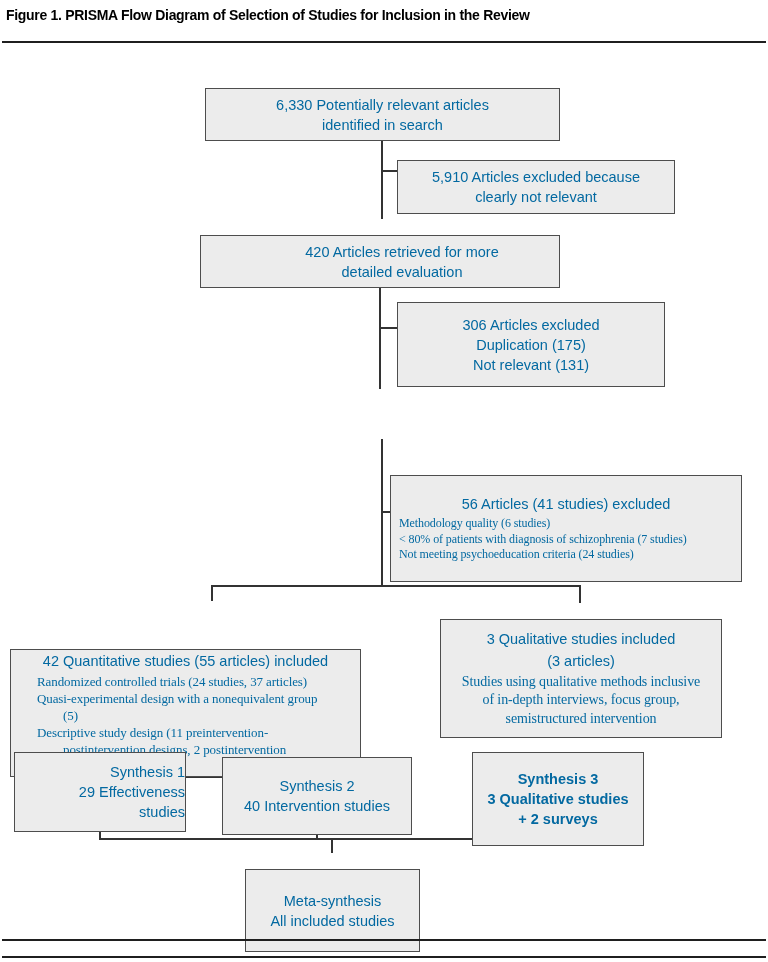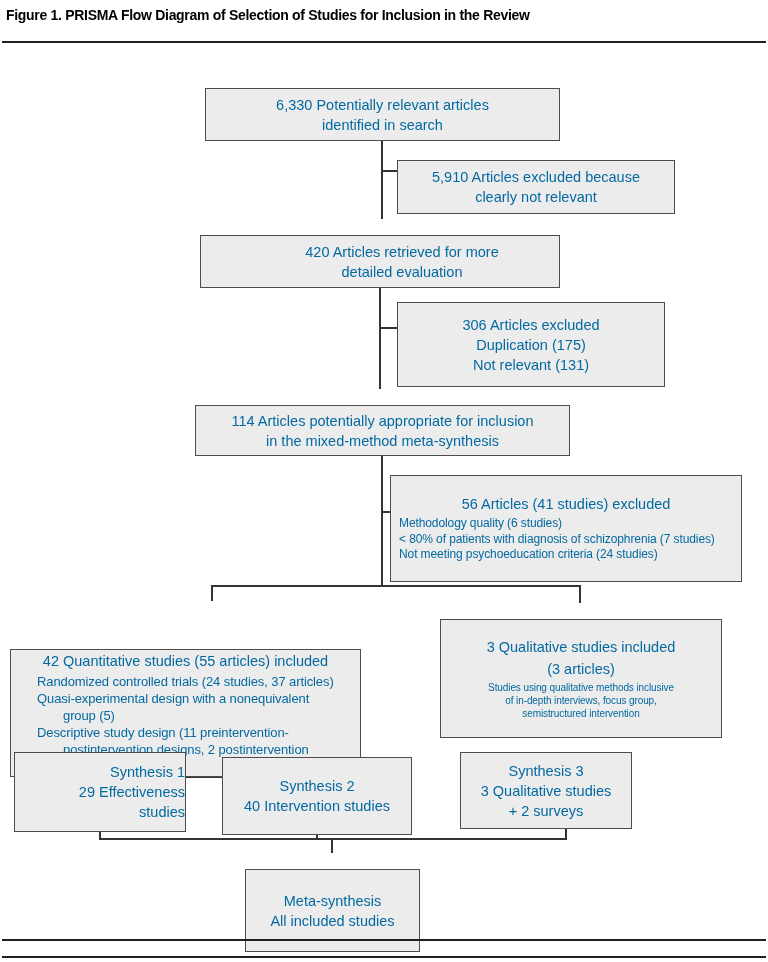--- a/index.html
+++ b/index.html
@@ -12,40 +12,40 @@
   .hr { position:absolute; left:2px; width:764px; height:2px; background:#1f1f1f; }
   .hr-top { top:41px; }
   .hr-b1 { top:939px; }
   .hr-b2 { top:956px; }
 
   .box { position:absolute; background:#ececec; border:1.6px solid #4d4d4d;
          display:flex; flex-direction:column; justify-content:center; align-items:center;
          text-align:center; font-size:14.5px; line-height:1.38; color:#0369a1;margin-top:16px; }
 
   .bhead { font-size:14.5px; width:100%; text-align:center; margin-bottom:2px; }
-  .details { width:100%; text-align:left; font-size:12.2px; line-height:1.32; padding:0 10px; letter-spacing:-0.1px; }
+  .details { width:100%; text-align:left; font-size:12.2px; line-height:1.32; padding:0 10px; letter-spacing:-0.1px;font-family:Liberation Serif, serif; }
   .details > div { padding-left:26px; text-indent:-26px; }
   .details-center { text-align:center; }
   .details-center > div { padding-left:0; text-indent:0; }
 
   
   .b-identified  { left:205px; top:72px;  width:355px; height:53px; }
   .b-excl1       { left:397px; top:144px; width:278px; height:54px; }
   .b-retrieved   { left:200px; top:219px; width:360px; height:53px;padding-left:44px; }
   .b-excl2       { left:397px; top:286px; width:268px; height:85px; }
   .b-appropriate { left:195px; top:389px; width:375px; height:51px; }
   .b-excl3       { left:390px; top:459px; width:352px; height:107px; padding:22px 0; }
   .b-excl3 .details { padding:0 8px; font-size:12px; }
   .b-quant       { left:10px;  top:633px; width:351px; height:128px; padding:6px 12px; }
   .b-quant .details { padding:0 14px; font-size:13px; }
   .b-qual        { left:440px; top:603px; width:282px; height:119px; padding:6px 0; }
-  .b-qual .details { font-size:10px; }
+  .b-qual .details { font-size:14px; }
   .b-syn1        { left:14px;  top:736px; width:172px; height:80px;align-items:flex-end; }
   .b-syn2        { left:222px; top:741px; width:190px; height:78px; }
-  .b-syn3        { left:460px; top:736px; width:172px; height:77px; }
+  .b-syn3        { left:472px; top:736px; width:172px; height:94px;font-weight:bold; }
   .b-meta        { left:245px; top:853px; width:175px; height:83px; }
 
   
   .line { position:absolute; background:#333; }
   .v { width:2px; }
   .h { height:2px; }
   .v1  { left:381px; top:124px; height:95px; }
   .h1  { left:381px; top:170px; width:16px; }
   .v2  { left:379px; top:271px; height:118px; }
   .h2  { left:379px; top:327px; width:18px; }
@@ -103,24 +103,20 @@
     <div>420 Articles retrieved for more</div>
     <div>detailed evaluation</div>
   </div>
 
   <div class="box b-excl2">
     <div>306 Articles excluded</div>
     <div>Duplication (175)</div>
     <div>Not relevant (131)</div>
   </div>
 
-  <div class="box b-appropriate">
-    <div>114 Articles potentially appropriate for inclusion</div>
-    <div>in the mixed-method meta-synthesis</div>
-  </div>
 
   <div class="box b-excl3">
     <div class="bhead">56 Articles (41 studies) excluded</div>
     <div class="details">
       <div>Methodology quality (6 studies)</div>
       <div>&lt; 80% of patients with diagnosis of schizophrenia (7 studies)</div>
       <div>Not meeting psychoeducation criteria (24 studies)</div>
     </div>
   </div>
 

